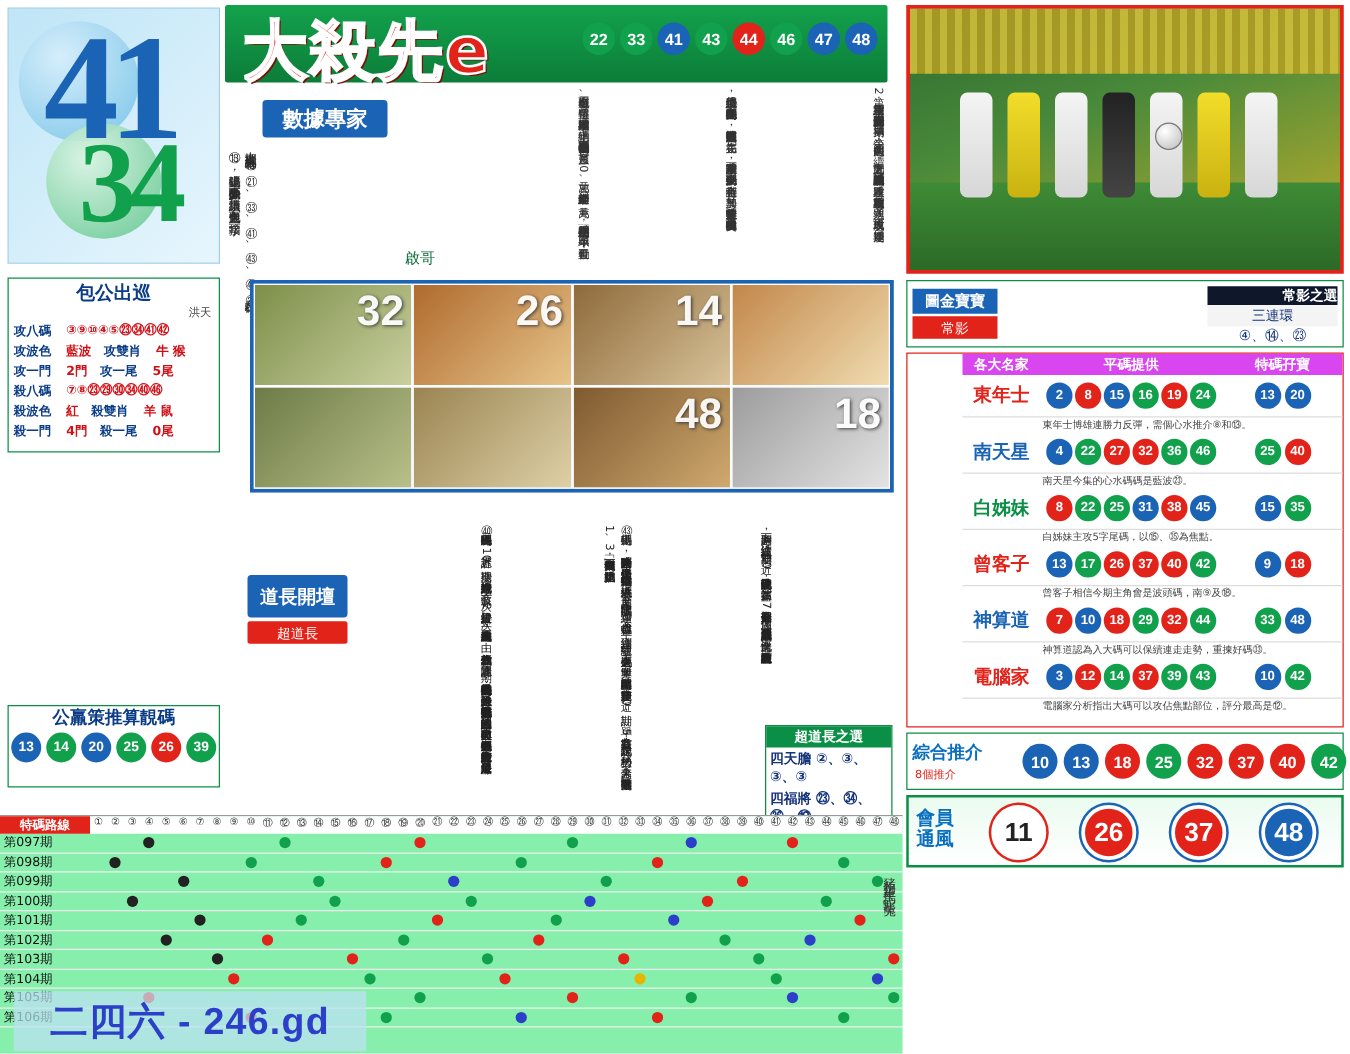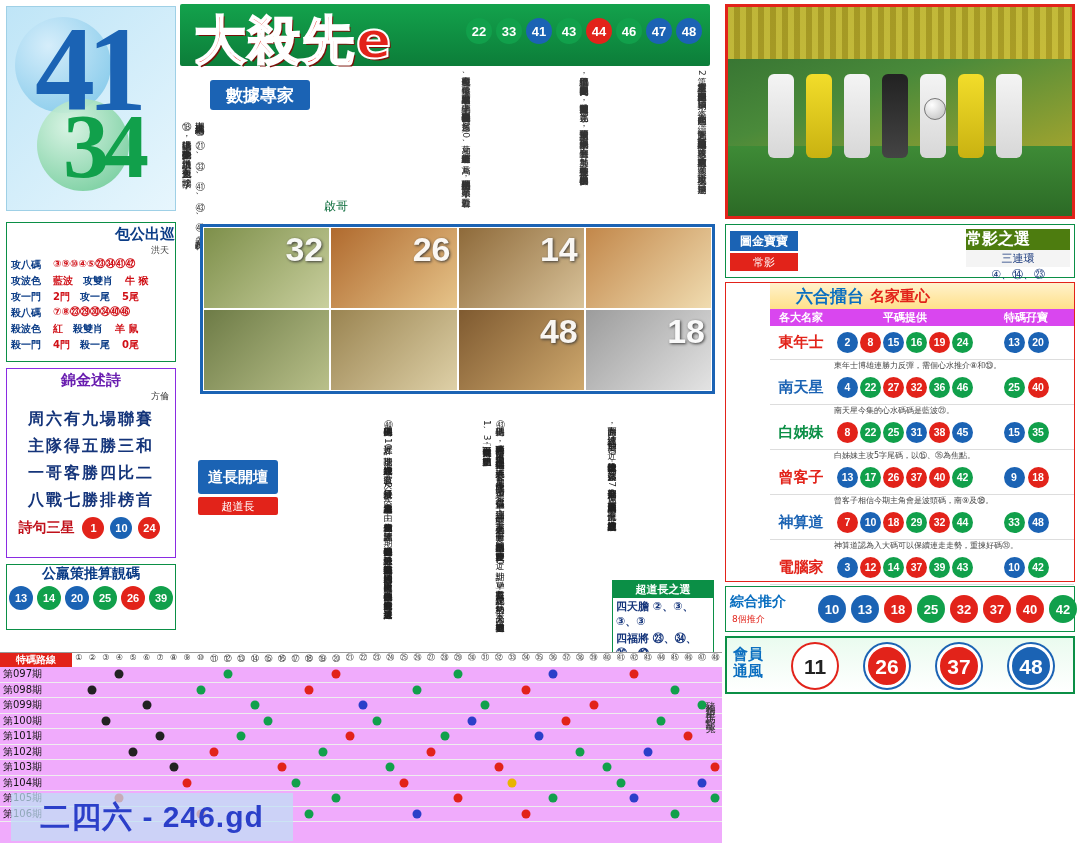--- a/index.html
+++ b/index.html
@@ -74,21 +74,21 @@
   .pl.y{ background:linear-gradient(180deg,#f2dd2a,#c9b211); }
   .pl.k{ background:linear-gradient(180deg,#222,#444); }
   .ballimg{ position:absolute; left:196px; bottom:96px; width:22px; height:22px; border-radius:50%;
     background:radial-gradient(circle at 35% 30%,#fff,#bbb); border:1px solid #777;}
 
   
   .box{ position:absolute; border:1px solid #1b63b4; background:#fff; }
 
   
   #baogong{ left:6px; top:222px; width:170px; height:140px; border-color:#0b8f46;}
-  #baogong .ttl{ font-size:15px; font-weight:bold; color:#0b3c86; text-align:right; padding-top:2px;}
+  #baogong .ttl{ font-size:15px; font-weight:bold; color:#0b3c86; text-align:center; padding-top:2px;}
   .bg-row{ display:flex; gap:4px; font-size:10px; padding:1px 4px; }
   .bg-row .lbl{ color:#0b3c86; font-weight:bold; width:38px;}
   .bg-red{ color:#d01017; font-weight:bold; }
 
   
   #poem{ left:6px; top:368px; width:170px; height:190px; border-color:#8a2be2; }
   #poem .ttl{ font-size:15px; font-weight:bold; color:#6a1fb0; text-align:center; padding-top:2px;}
   .poem-line{ text-align:center; font-size:16px; font-weight:bold; color:#14347a; letter-spacing:2px; margin:6px 0;}
   .poem-star{ text-align:center; font-size:14px; font-weight:bold; color:#c0101a; margin-top:6px;}
   .poem-star .ball{ width:22px;height:22px;font-size:11px;margin:0 3px;}
@@ -138,21 +138,21 @@
 
   
   .rbox{ position:absolute; border:1px solid #0b8f46; background:#fff;padding-left:44px; }
   #jinbaobao{ left:725px; top:224px; width:350px; height:54px; }
   .jb-tag{ position:absolute; left:4px; top:6px; width:68px; height:20px; background:#1b63b4;
     color:#fff; font-size:12px; font-weight:bold; display:flex;align-items:center;justify-content:center;}
   .jb-tag2{ position:absolute; left:4px; top:28px; width:68px; height:18px; background:#e2231a;
     color:#fff; font-size:11px; display:flex;align-items:center;justify-content:center;}
   .jb-text{ position:absolute; left:78px; top:5px; width:160px; font-size:10px; line-height:1.5; color:#222;}
   .jb-right{ position:absolute; right:4px; top:4px; width:104px; }
-  .jb-rt-hd{ background:#4d7c0f; color:#fff; font-size:16px; text-align:left; font-weight:bold;}
+  .jb-rt-hd{ background:#0f172a; color:#fff; font-size:11px; text-align:right; font-weight:bold;}
   .jb-rt-bd{ background:#f4f4f4; font-size:11px; text-align:center; padding:1px 0; color:#14347a;}
   .jb-rt-bd2{ font-size:11px; text-align:center; color:#14347a;}
 
   
   #liuhe{ left:725px; top:282px; width:350px; height:300px; border-color:#e2231a; }
   .lh-title{ height:26px; background:linear-gradient(180deg,#fff2cc,#ffe08a);
     display:flex; align-items:center; }
   .lh-title .t1{ color:#0b6fc0; font-size:17px; font-weight:bold; margin-left:26px;}
   .lh-title .t2{ color:#e2231a; font-size:15px; font-weight:bold; margin-left:6px;}
   .lh-hdrow{ display:flex; background:#d946ef; color:#fff; font-size:11px; font-weight:bold;align-items:center; }
@@ -174,21 +174,21 @@
 
   
   #huiyuan{ left:725px; top:636px; width:350px; height:58px; border:2px solid #0b8f46;
     background:linear-gradient(180deg,#eafbef,#ffffff); }
   .hy-lbl{ position:absolute; left:6px; top:8px; font-size:15px; font-weight:bold; color:#0b6fc0; line-height:1.1;}
   .hy-balls{ position:absolute; left:66px; top:6px; display:flex; gap:28px; }
   .hy-balls .ball{ width:44px;height:44px;font-size:21px; border:3px solid #fff; box-shadow:0 0 0 2px #1b63b4;}
   .hy-balls .ball.hl{ box-shadow:0 0 0 2px #e2231a; }
 
   
-  .chart{ position:absolute; left:0; top:652px; width:722px; height:191px; background:#f0abfc;
+  .chart{ position:absolute; left:0; top:652px; width:722px; height:191px; background:#86efac;
      border-top:1px solid #999; }
   .chart-hd{ display:flex; height:14px; background:#fff; }
   .chart-hd .lbl{ width:72px; background:#e2231a; color:#fff; font-size:10px; font-weight:bold;
      text-align:center; }
   .chart-hd .nums{ flex:1; display:flex; font-size:8px; color:#333; }
   .chart-hd .nums span{ flex:1; text-align:center; }
   .chart-row{ display:flex; height:15.5px; align-items:center; border-bottom:1px solid #eee;}
   .chart-row .per{ width:72px; font-size:10px; color:#111; padding-left:3px; }
   .chart-row .cells{ flex:1; display:flex; height:100%; }
   .chart-row .cells span{ flex:1; position:relative; }
@@ -283,34 +283,20 @@
         </div>
         <div class="bg-row">
           <span class="lbl">殺一門</span>
           <span class="bg-red">4門</span>
           <span class="lbl" style="margin-left:6px">殺一尾</span>
           <span class="bg-red">0尾</span>
         </div>
       </div>
   </div>
 
-  <div class="box" id="poem">
-    <div class="ttl">錦金述詩</div>
-    <div style="text-align:right;font-size:9px;color:#444;padding-right:6px;">方倫</div>
-    <div id="poem-lines">
-        <div class="poem-line">周六有九場聯賽</div>
-        <div class="poem-line">主隊得五勝三和</div>
-        <div class="poem-line">一哥客勝四比二</div>
-        <div class="poem-line">八戰七勝排榜首</div>
-      </div>
-    <div class="poem-star">
-      <span>詩句三星</span>
-      <span id="poem-star-balls"><span class="ball b-red">1</span><span class="ball b-blue">10</span><span class="ball b-red">24</span></span>
-    </div>
-  </div>
 
   <div class="box" id="gongshi">
     <div class="ttl">公羸策推算靚碼</div>
     <div class="gs-balls" id="gs-balls">
         <span class="ball b-blue">13</span>
         <span class="ball b-green">14</span>
         <span class="ball b-blue">20</span>
         <span class="ball b-green">25</span>
         <span class="ball b-red">26</span>
         <span class="ball b-green">39</span>
@@ -360,24 +346,20 @@
     <div class="jb-tag">圖金寶寶</div>
     <div class="jb-tag2">常影</div>
     <div class="jb-right">
       <div class="jb-rt-hd">常影之選</div>
       <div class="jb-rt-bd">三連環</div>
       <div class="jb-rt-bd2">④、⑭、㉓</div>
     </div>
   </div>
 
   <div class="rbox" id="liuhe">
-    <div class="lh-title">
-      <span class="t1">六合擂台</span>
-      <span class="t2">名家重心</span>
-    </div>
     <div class="lh-hdrow">
       <div class="lh-h1">各大名家</div>
       <div class="lh-h2">平碼提供</div>
       <div class="lh-h3">特碼孖寶</div>
     </div>
     <div id="liuhe-rows">
         <div class="lh-row">
           <div class="lh-name" style="color: rgb(226, 35, 26);">東年士</div>
           <div class="lh-mid">
             <span class="ball b-blue">2</span>

